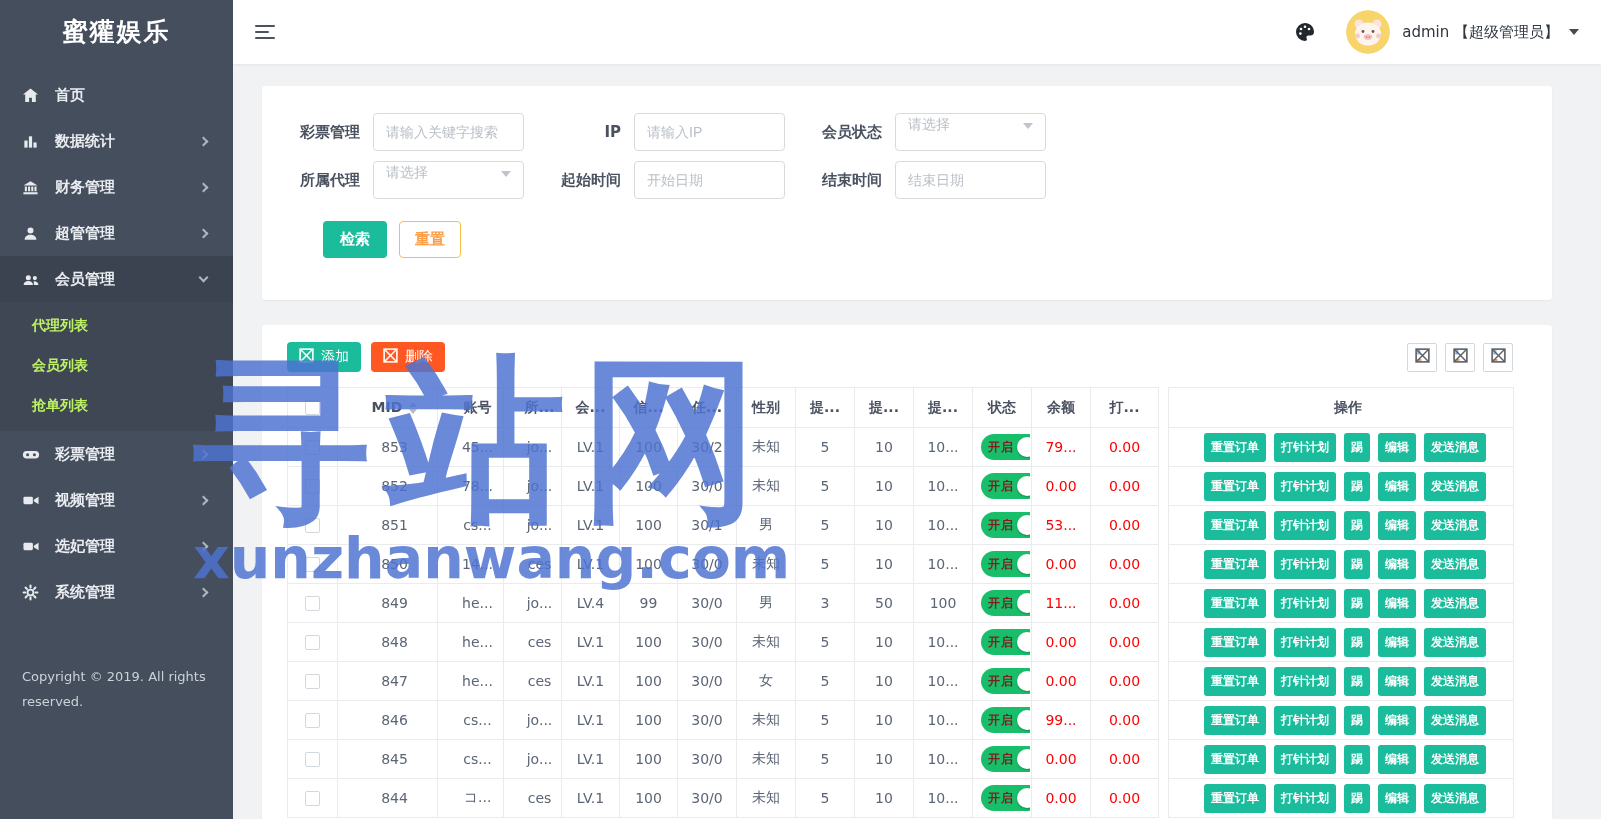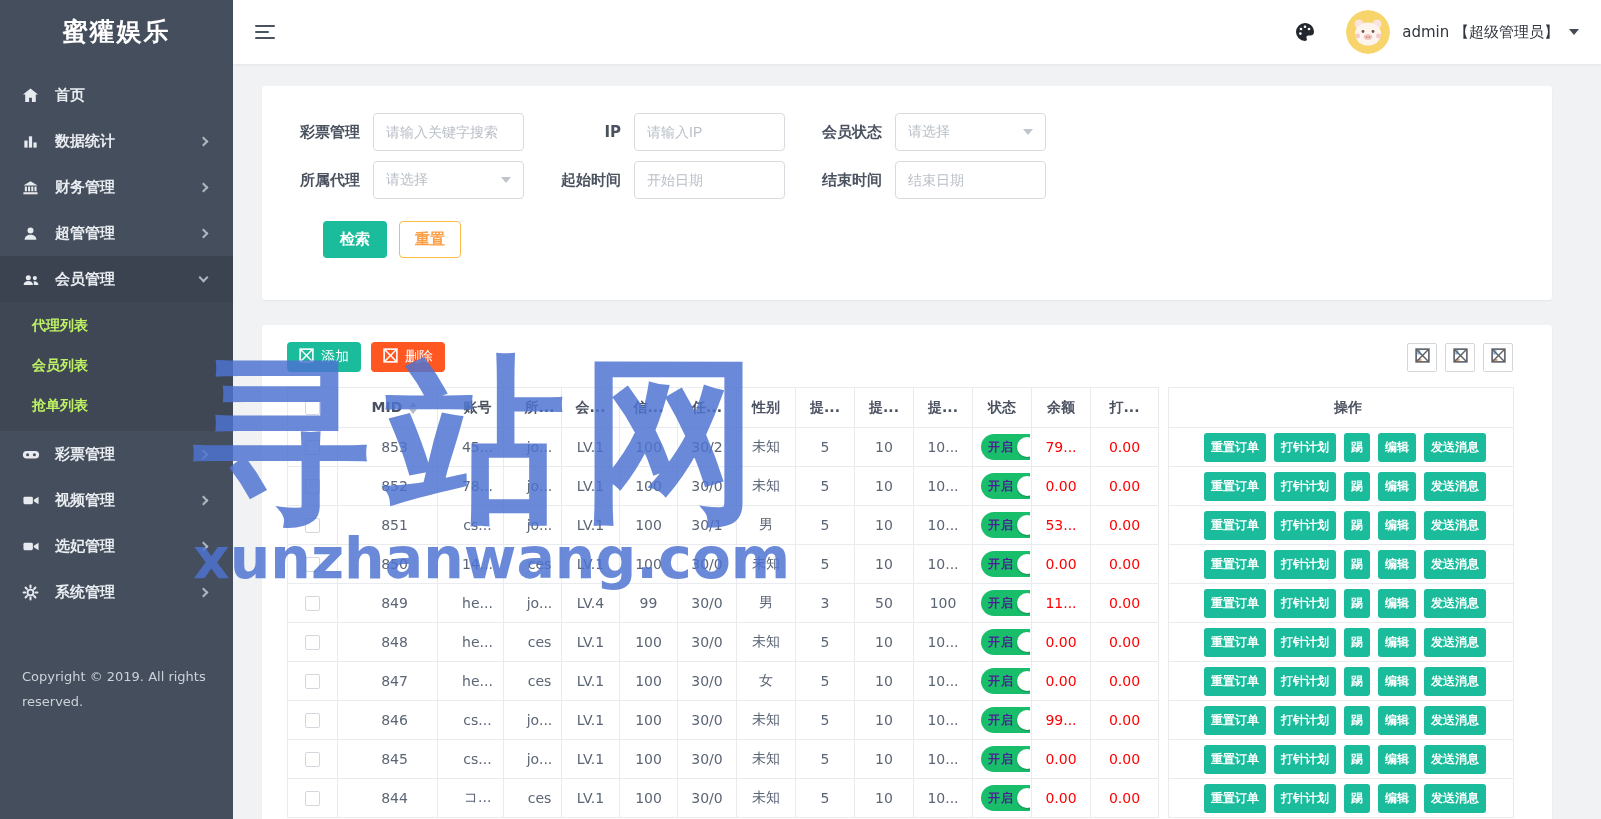--- a/index.html
+++ b/index.html
@@ -38,21 +38,21 @@
   .card { background:#fff; border-radius:3px; box-shadow:0 1px 2px rgba(0,0,0,.05); }
 
   
   .card-search { padding:27px 0 42px 20px; }
   .search-grid { display:grid; grid-template-columns:repeat(3,max-content); column-gap:19px; row-gap:10px; }
   .fgroup { display:flex; align-items:center; }
   .flabel { width:78px; text-align:right; margin-right:13px; font-size:15px; font-weight:700; color:#4a5260; }
   .fcontrol { width:151px; height:38px; border:1px solid #d7dbe0; border-radius:4px; font-size:14px; padding:16px 12px; background:#fff; }
   .finput { color:#555; outline:none; }
   .finput::placeholder { color:#b9bfc7; }
-  .fselect { display:flex; align-items:center; justify-content:space-between; cursor:pointer; }
+  .fselect { display:flex; align-items:flex-end; justify-content:space-between; cursor:pointer; }
   .sel-val { color:#b9bfc7; }
   .sel-caret { width:0; height:0; border:5px solid transparent; border-top:6px solid #c0c4cc; margin-top:5px; }
   .search-btns { margin-top:22px; margin-left:41px; display:flex; gap:12px; }
   .btn-search { width:64px; height:37px; background:#1abc9c; border:none; border-radius:4px; color:#fff; font-size:15px; font-weight:700; cursor:pointer; }
   .btn-reset { width:62px; height:37px; background:#fff; border:1px solid #fbbd46; border-radius:4px; color:#fb9e46; font-size:15px; font-weight:700; cursor:pointer; }
 
   
   .card-table { margin-top:25px; padding:17px 39px 8px 25px; }
   .toolbar { display:flex; align-items:center; gap:10px; margin-bottom:15px; }
   .btn-add, .btn-del { height:30px; display:inline-flex; align-items:center; gap:7px; padding:0 12px; border:none; border-radius:4px; color:#fff; font-size:14px; font-weight:400; cursor:pointer; }
@@ -66,21 +66,21 @@
   .grid th { height:40px; font-weight:700; color:#4a5160; background:#fff; }
   .al { text-align:left; padding-left:14px !important;margin-left:28px; }
   .red { color:#ff0000; }
   .gapcol { border-top:none !important; border-bottom:none !important; background:#fff; }
   .checkbox { width:15px; height:15px; border:1px solid #d2d8de; border-radius:2px; background:#fff; margin:0 auto; cursor:pointer; }
   .sort { display:inline-flex; flex-direction:column; vertical-align:middle; margin-left:7px; }
   .sort .up { width:0; height:0; border:4px solid transparent; border-bottom:5px solid #b6bcc6; margin-bottom:2px; }
   .sort .down { width:0; height:0; border:4px solid transparent; border-top:5px solid #b6bcc6; }
   .td-status { padding-left:8px !important; text-align:left !important; }
   .clip { width:49px; overflow:hidden; }
-  .switch { display:flex; align-items:center; height:26px; width:66px; background:#19be6b; border-radius:13px; color:#4c1d95; font-size:12px; font-weight:600; cursor:pointer; }
+  .switch { display:flex; align-items:center; height:26px; width:66px; background:#19be6b; border-radius:13px; color:#7f1d1d; font-size:12px; font-weight:600; cursor:pointer; }
   .switch .txt { margin-left:7px; letter-spacing:1px; }
   .knob { width:20px; height:20px; background:#fff; border-radius:50%; margin-left:3px; flex:none; box-shadow:0 1px 2px rgba(0,0,0,.25); }
   .td-actions { text-align:left; padding-left:16px !important; }
   .abtn { background:#1abc9c; color:#fff; border:none; border-radius:3px; font-size:12px; font-weight:600; padding:6px 7px; margin-right:8px; cursor:pointer; }
 
   
   .watermark { position:absolute; left:193px; top:348px; z-index:50; pointer-events:none; color:rgba(77,114,208,.84); }
   .wm-cn { font-size:178px; font-weight:900; line-height:1.05; letter-spacing:16px; }
   .wm-en { font-size:57px; font-weight:800; margin-top:-10px; letter-spacing:0; }
 </style>

